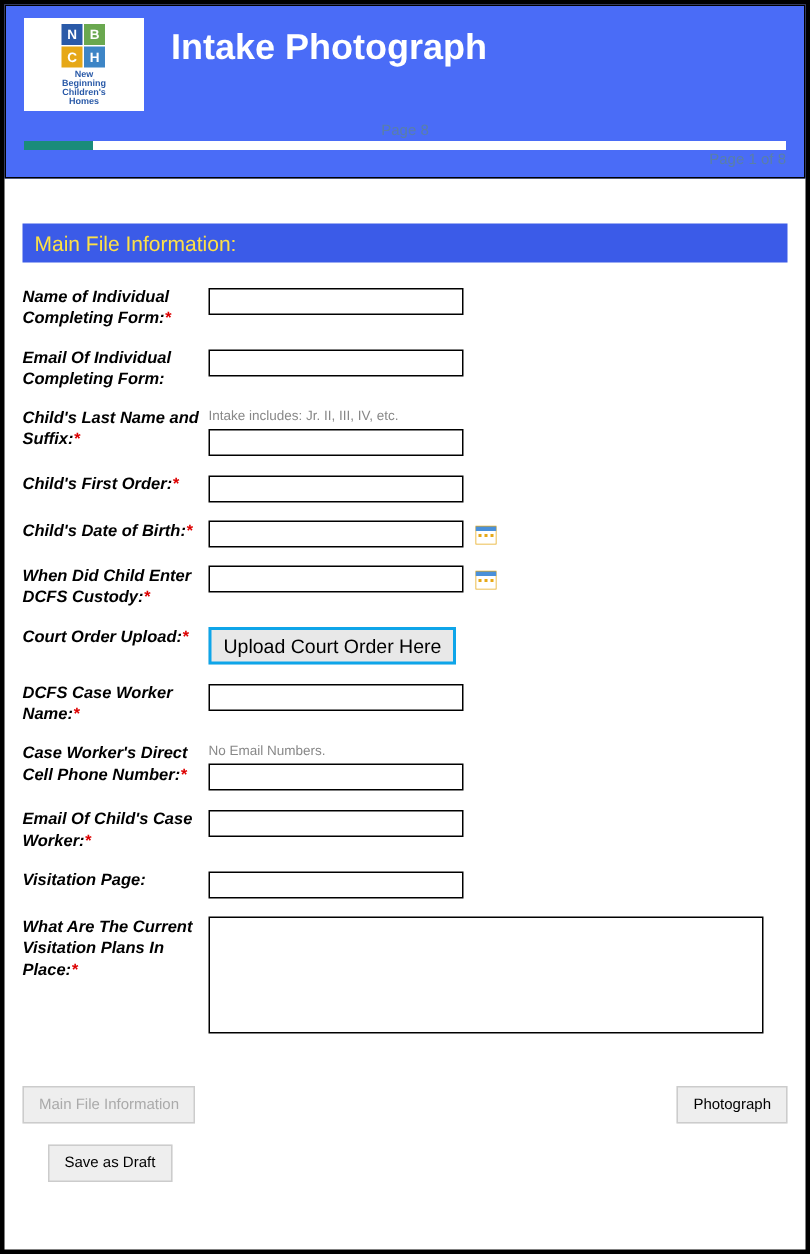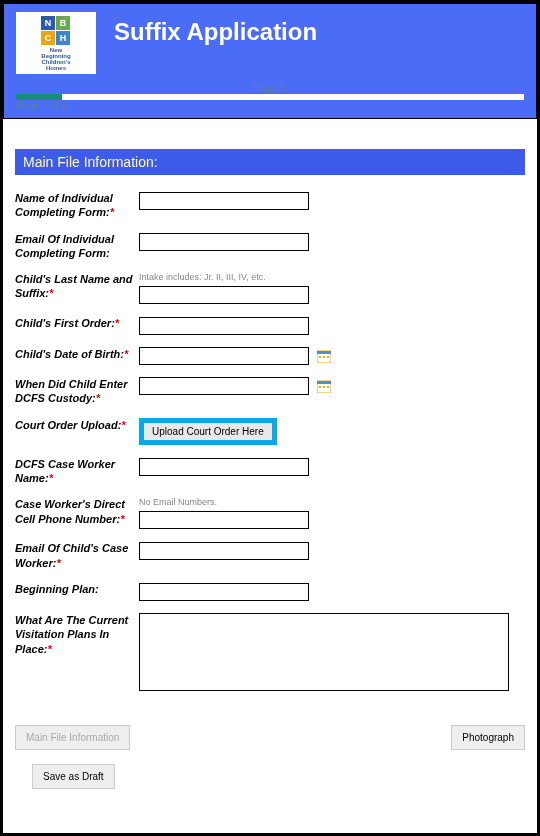--- a/index.html
+++ b/index.html
@@ -14,35 +14,35 @@
   .ln { background:#2a5aa8; }
   .lb { background:#6aa84f; }
   .lc { background:#e6a817; }
   .lh { background:#3d85c6; }
   .logo-text { font-size:6px; color:#2a5aa8; font-weight:bold; line-height:1; }
   .title { color:#fff; font-size:24px; font-weight:bold; margin-top:6px; }
   .progress-area { margin-top:8px; }
   .progress-label-top { text-align:center; color:#5a7fa8; font-size:10px; }
   .progress-bar { height:6px; background:#fff; position:relative; margin:1px 0; }
   .progress-fill { position:absolute; left:0; top:0; bottom:0; width:9%; background:#1a8c7a; }
-  .progress-label-bottom { text-align:left; color:#5a7fa8; font-size:10px; }
+  .progress-label-bottom { text-align:right; color:#5a7fa8; font-size:10px; }
   .content { padding: 30px 12px 12px 12px; }
-  .section-header { background:#3b5be8; color:#fef9c3; font-size:14px; padding:5px 8px; margin-bottom:16px; }
+  .section-header { background:#3b5be8; color:#fde047; font-size:14px; padding:5px 8px; margin-bottom:16px; }
   .form-row { display:flex; align-items:flex-start; margin-bottom:12px; }
   .form-label { width:124px; font-size:11px; font-weight:bold; color:#000; line-height:1.3; padding-right:6px;font-style:italic; }
   .form-label .req { color:#d00; }
   .form-field { flex:1; }
   .hint { font-size:9px; color:#888; margin-bottom:3px; display:block; }
   input[type="text"] { width:170px; height:18px; border:1px solid #000; font-size:11px; padding:0 3px; }
   .date-row { display:flex; align-items:center; gap:8px; }
   .date-input { width:90px; height:18px; border:1px solid #000; }
   .cal-icon { display:inline-block; width:14px; height:14px; }
   .cal-icon svg { display:block; }
   textarea { width:370px; height:78px; border:1px solid #000; font-size:11px; padding:3px; resize:none; }
-  .upload-btn { font-size:10px; padding:3px 8px; background:#e8e8e8; border:5px solid #0ea5e9; cursor:pointer; }
+  .upload-btn { font-size:13px; padding:3px 8px; background:#e8e8e8; border:2px solid #0ea5e9; cursor:pointer; }
   .nav-row { display:flex; justify-content:space-between; margin-top:30px; }
   .nav-btn { font-size:10px; padding:6px 10px; background:#eee; border:1px solid #ccc; cursor:pointer; }
   .nav-btn.disabled { color:#aaa;text-align:center; }
   .save-row { margin-top:14px;padding-left:17px; }
 </style>
 </head>
 <body>
 <div class="page-wrapper">
 
 <div class="header">
@@ -56,24 +56,24 @@
               <span class="lh">H</span>
         </div>
         <div class="logo-text">
           <span>New</span><br>
           <span>Beginning</span><br>
           <span>Children's</span><br>
           <span>Homes</span>
         </div>
       </div>
     </div>
-    <div class="title">Suffix Application</div>
+    <div class="title">Intake Photograph</div>
   </div>
   <div class="progress-area">
-    <div class="progress-label-top">Page 1</div>
+    <div class="progress-label-top">Page 8</div>
     <div class="progress-bar">
       <div class="progress-fill"></div>
     </div>
     <div class="progress-label-bottom">Page 1 of 8</div>
   </div>
 </div>
 
 <div class="content">
   <div class="section-header">Main File Information:</div>
 
@@ -153,21 +153,21 @@
       <input type="text" value="" style="">
     </div>
   </div>
 
   <div class="form-row">
     <div class="form-label"><span>Email Of Child's Case Worker:</span><span class="req">*</span></div>
     <div class="form-field"><input type="text" value="" style=""></div>
   </div>
 
   <div class="form-row">
-    <div class="form-label"><span>Beginning Plan:</span></div>
+    <div class="form-label"><span>Visitation Page:</span></div>
     <div class="form-field">
       <input type="text" value="" style="">
     </div>
   </div>
 
   <div class="form-row">
     <div class="form-label"><span>What Are The Current Visitation Plans In Place:</span><span class="req">*</span></div>
     <div class="form-field"><textarea style=""></textarea></div>
   </div>
 

